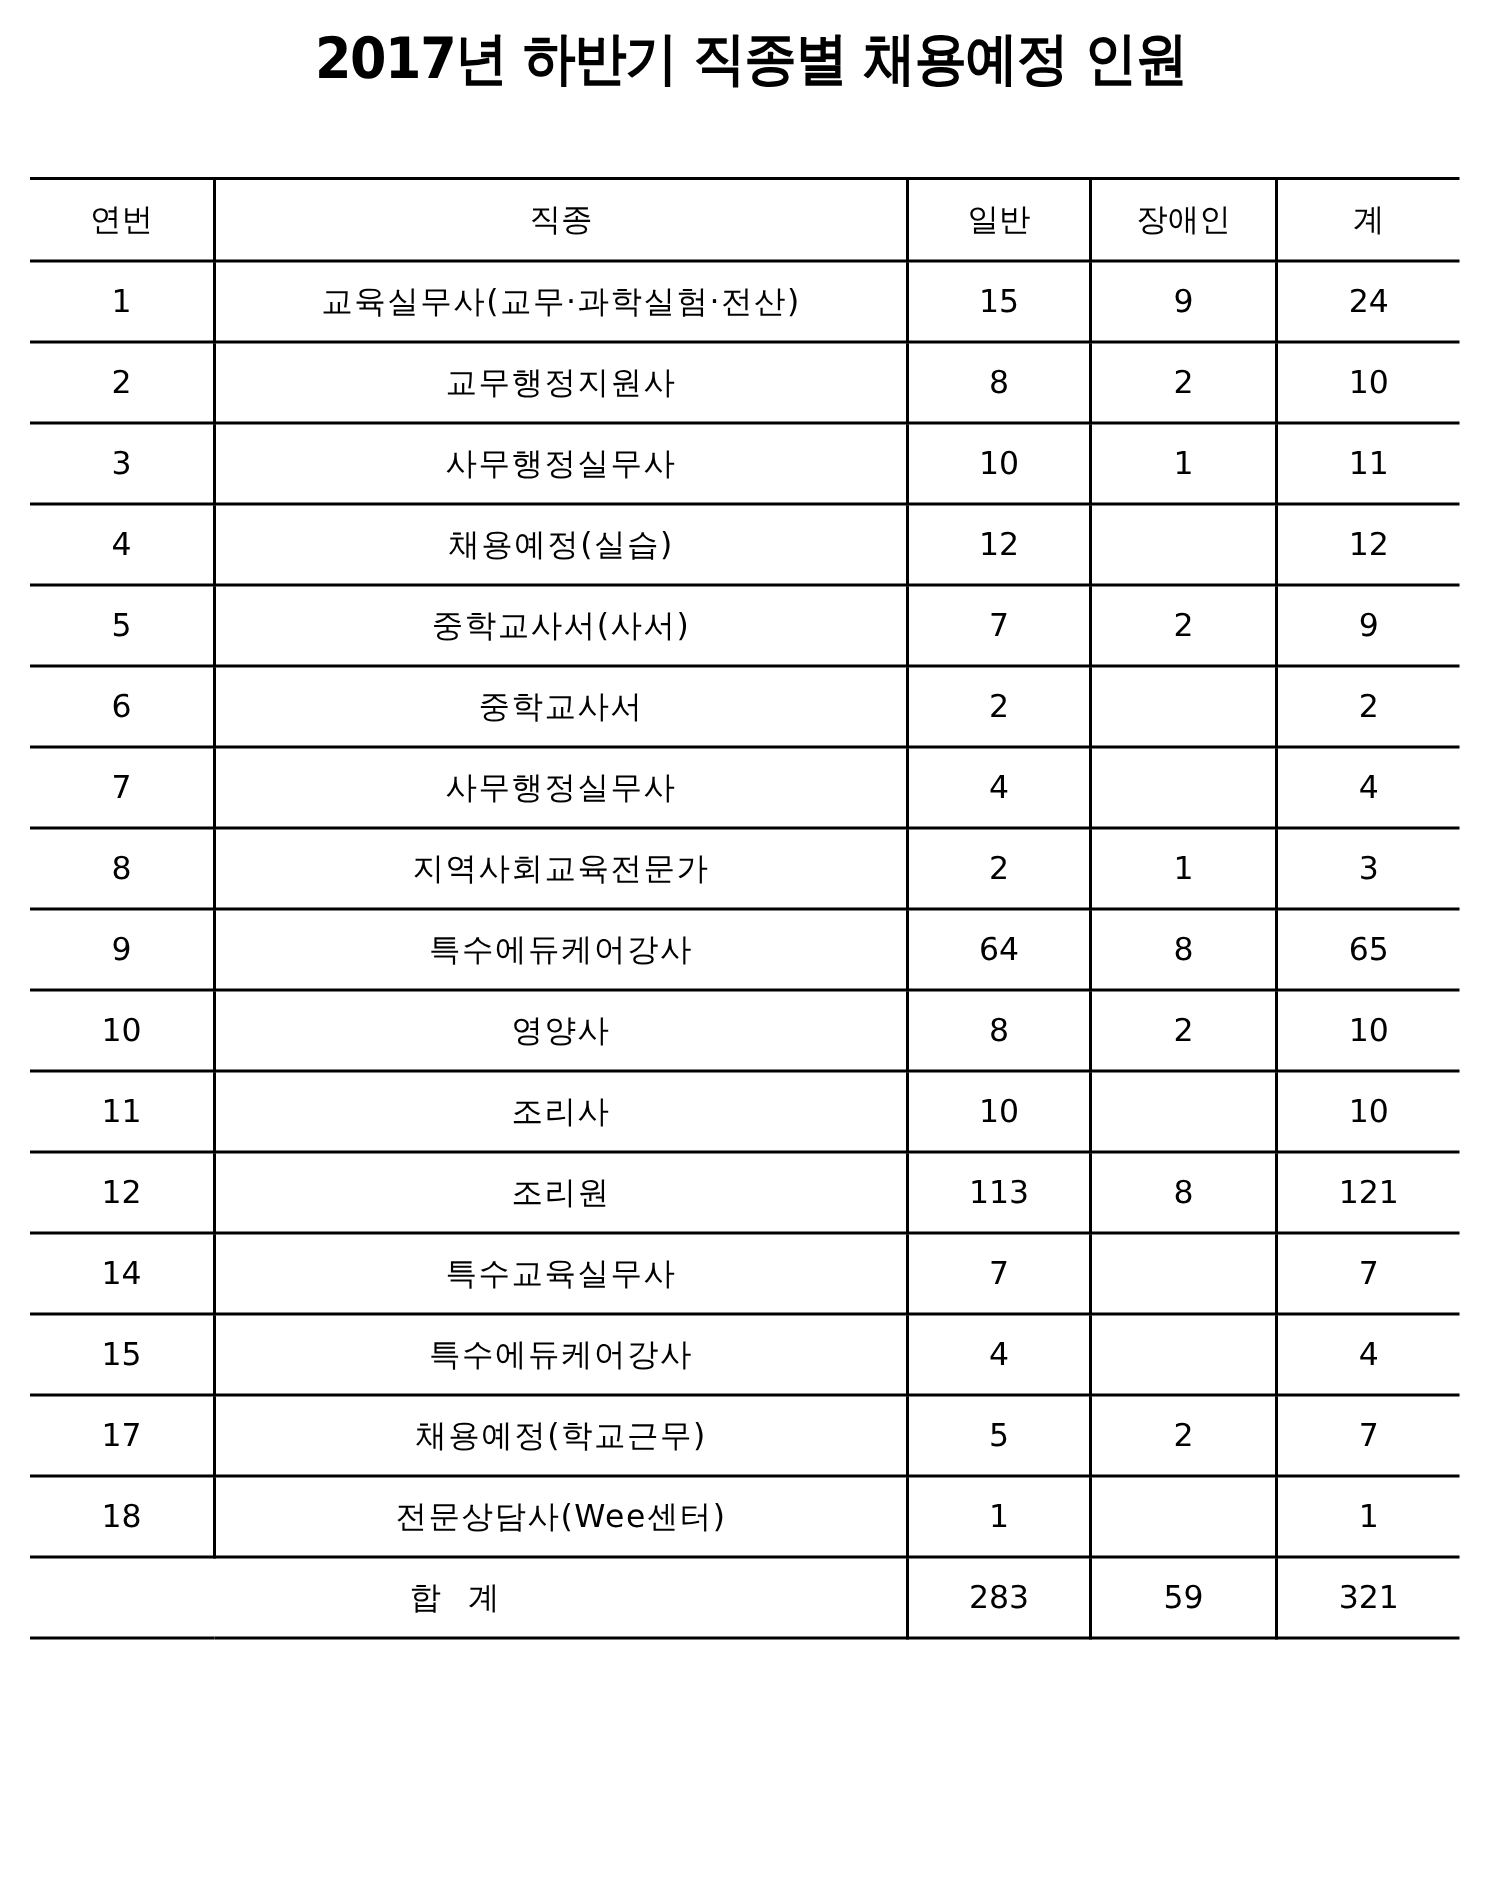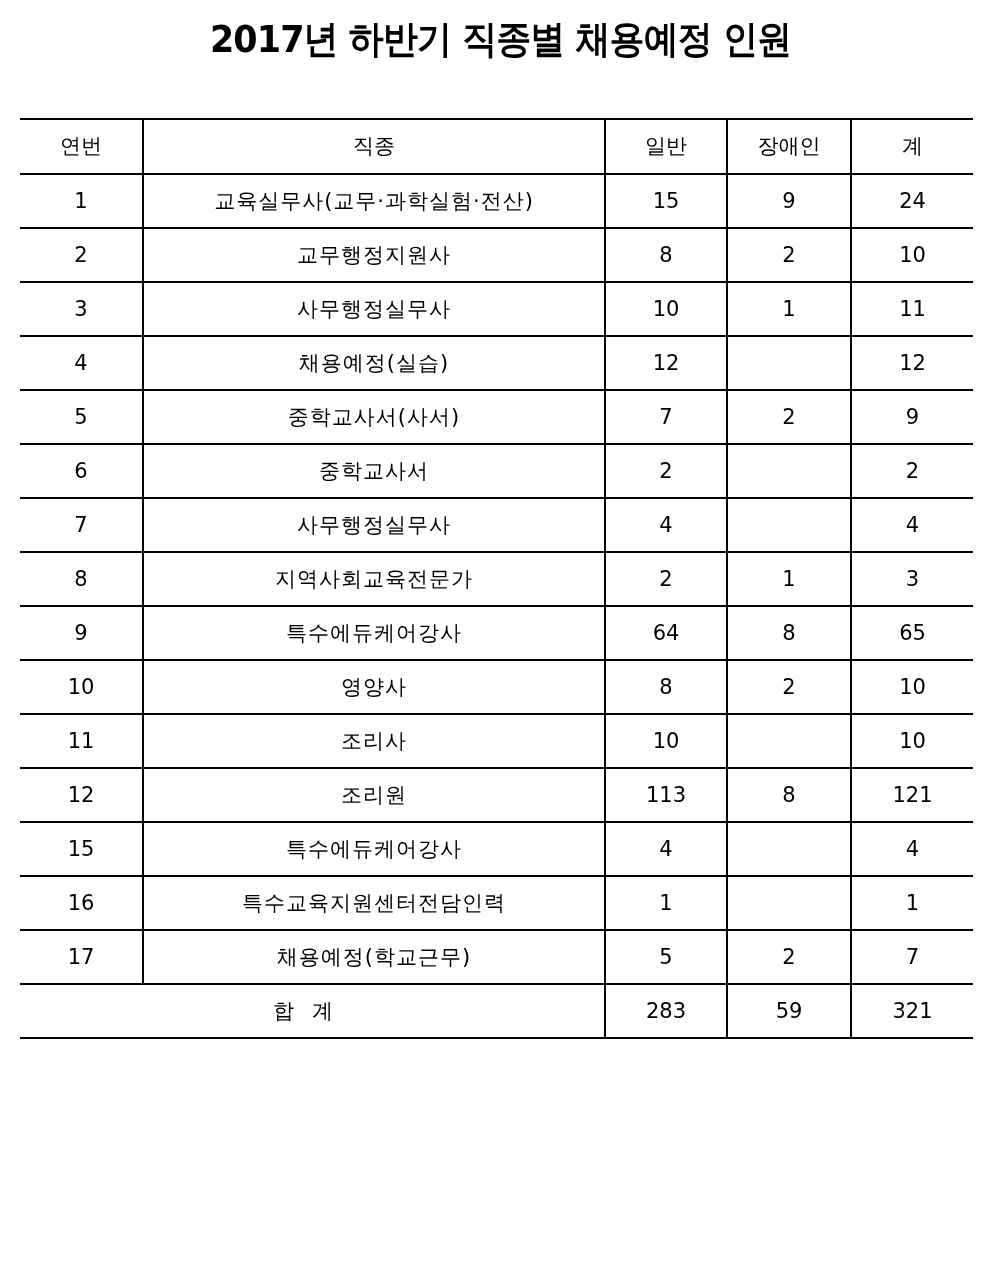--- a/index.html
+++ b/index.html
@@ -162,39 +162,46 @@
         <td>10</td>
       </tr>
       <tr>
         <td>12</td>
         <td class="job-name">조리원</td>
         <td>113</td>
         <td>8</td>
         <td>121</td>
       </tr>
       <tr>
+        <td>14</td>
+        <td class="job-name">특수교육실무사</td>
+        <td>7</td>
+        <td></td>
+        <td>7</td>
+      </tr>
+      <tr>
         <td>15</td>
         <td class="job-name">특수에듀케어강사</td>
         <td>4</td>
         <td></td>
         <td>4</td>
-      </tr>
-      <tr>
-        <td>16</td>
-        <td class="job-name">특수교육지원센터전담인력</td>
-        <td>1</td>
-        <td></td>
-        <td>1</td>
       </tr>
       <tr>
         <td>17</td>
         <td class="job-name">채용예정(학교근무)</td>
         <td>5</td>
         <td>2</td>
         <td>7</td>
+      </tr>
+      <tr>
+        <td>18</td>
+        <td class="job-name">전문상담사(Wee센터)</td>
+        <td>1</td>
+        <td></td>
+        <td>1</td>
       </tr>
     </tbody>
   <tfoot>
     <tr>
       <td colspan="2" class="total-label">합계</td>
       <td>283</td>
       <td>59</td>
       <td>321</td>
     </tr>
   </tfoot>

